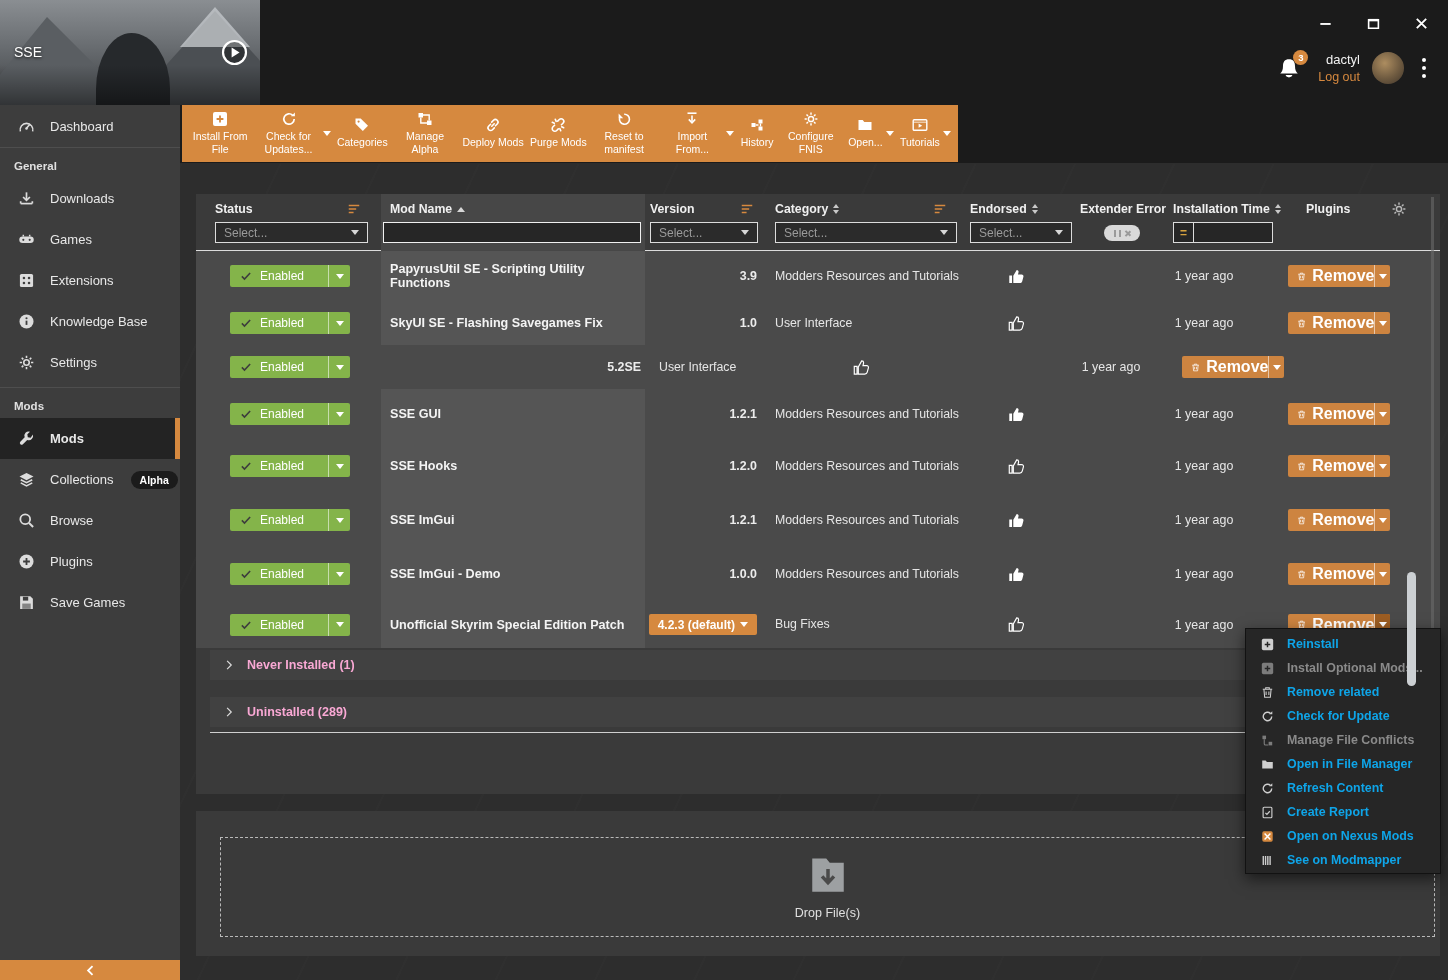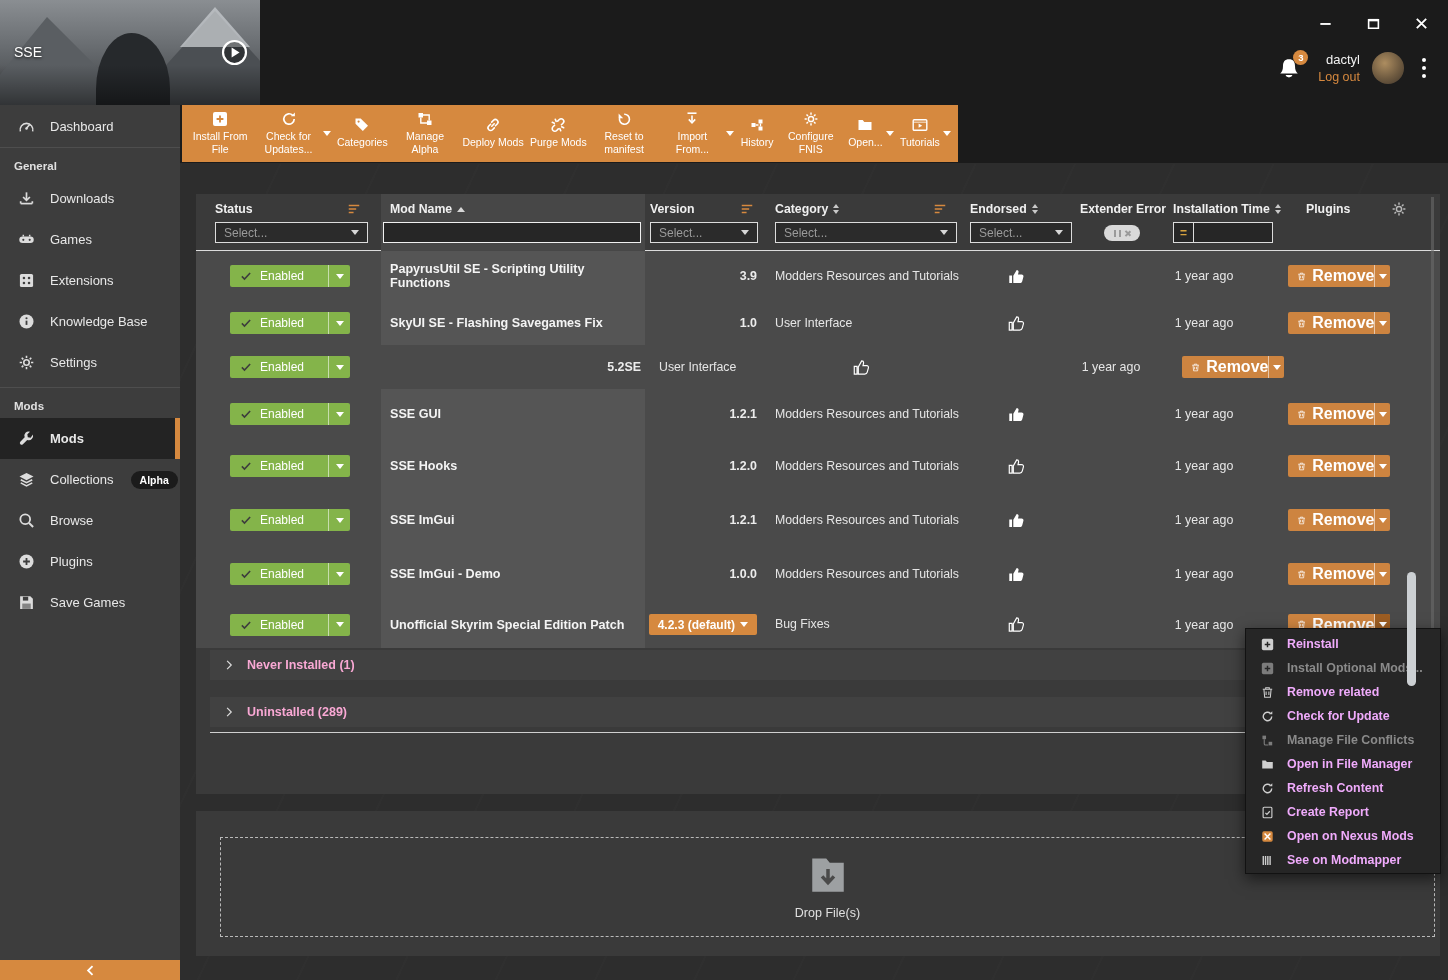--- a/index.html
+++ b/index.html
@@ -105,21 +105,21 @@
   .footer-bar{height:50px;display:flex;align-items:center;justify-content:center}
   .get-more{height:26px;background:#d6893f;border-radius:2px;display:flex;align-items:center;gap:7px;padding:0 12px;color:#fff;font-size:12.5px;font-weight:600}
 
   
   .dropbox{position:absolute;left:24px;top:26px;width:1215px;height:100px;border:1px dashed #b9b9b9;display:flex;flex-direction:column;align-items:center;justify-content:center;gap:10px}
   .dropbox .dz-icon{color:#9da0a2}
   .dz-label{color:#e0e0e0;font-size:12.5px}
 
   
   #ctx-menu{position:absolute;left:1245px;top:628px;width:196px;height:246px;background:#262626;border:1px solid #121212;box-shadow:0 5px 14px rgba(0,0,0,.55);z-index:20;padding-top:3px}
-  .menu-item{height:24px;display:flex;align-items:center;gap:13px;padding-left:15px;color:#f0abfc;font-size:12.4px;font-weight:600;--holebg:#262626}
+  .menu-item{height:24px;display:flex;align-items:center;gap:13px;padding-left:15px;color:#0ea5e9;font-size:12.4px;font-weight:600;--holebg:#262626}
   .menu-item svg{color:#cfcfcf;flex:none}
   .menu-item.disabled{color:#8a8a8a}
   .menu-item.disabled svg{color:#7c7c7c}
 
   #scroll-thumb{position:absolute;left:1407px;top:572px;width:9px;height:114px;border-radius:5px;background:#ccd0d3;z-index:30}
 </style>
 </head>
 <body>
 
 <svg width="0" height="0" style="position:absolute">

